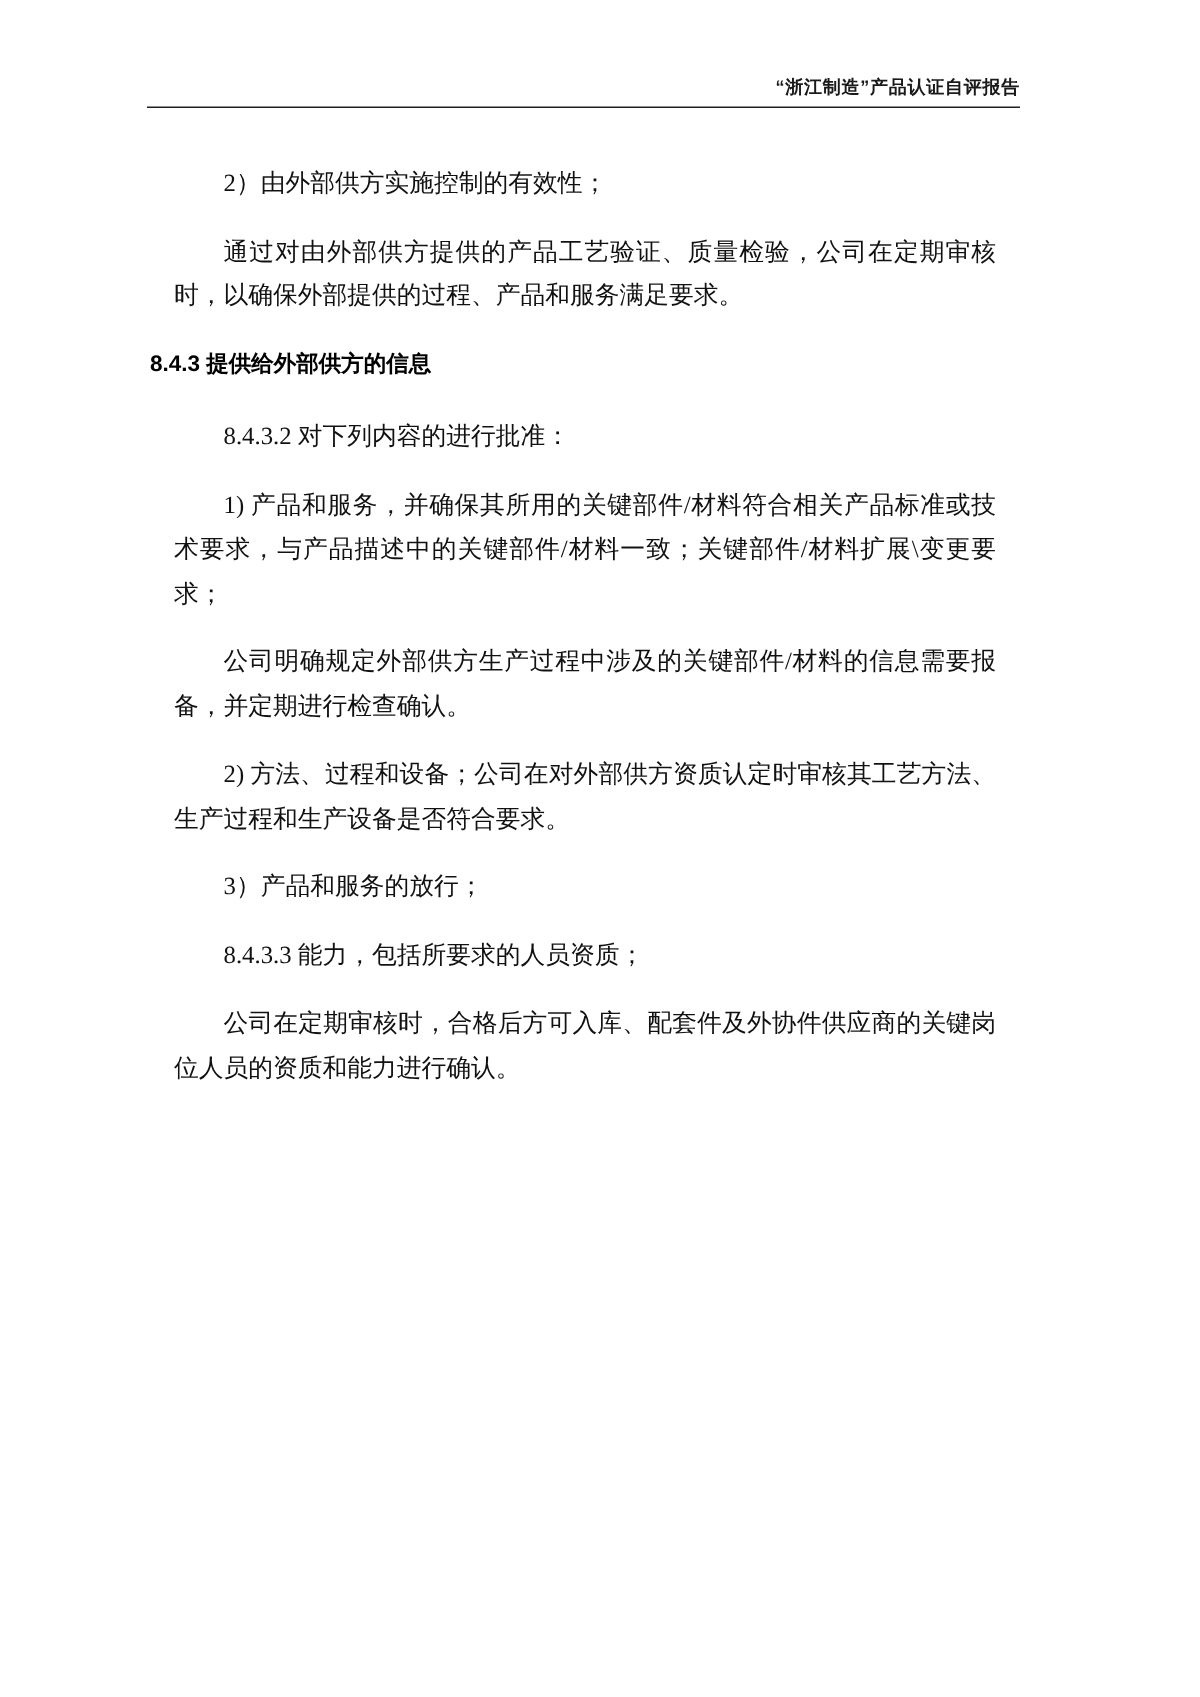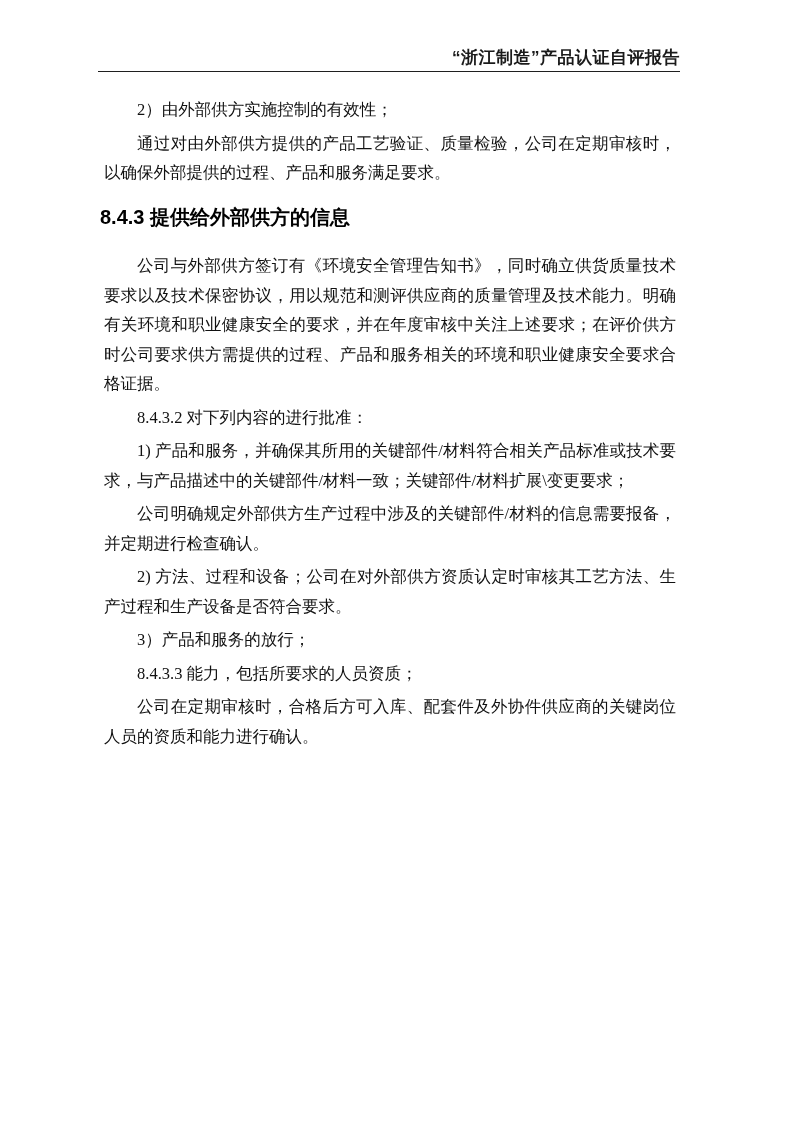--- a/index.html
+++ b/index.html
@@ -24,54 +24,54 @@
     position: absolute;
     top: 50px;
     left: 98px;
     width: 582px;
   }
   .header-title {
     display: block;
     text-align: right;
     font-family: "Liberation Sans", "DejaVu Sans", sans-serif;
     font-weight: bold;
-    font-size: 17px;
+    font-size: 12px;
     line-height: 16px;
     letter-spacing: 0.5px;
     color: #1a1a1a;
     padding-bottom: 5px;
   }
   .header-rule {
     height: 0;
     border-bottom: 1.5px solid #1f1f1f;
   }
   .content {
     position: absolute;
     top: 91px;
     left: 100px;
     width: 580px;
     font-size: 16.5px;
     line-height: 29.5px;
     text-align: justify;
     color: #111111;
   }
   .content p {
-    margin: 4px;
+    margin: 16px;
     padding: 0;
   }
   .para-indent {
     text-indent: 2em;
   }
   .para-flush {
     text-indent: 0;
   }
   .section-heading {
     font-family: "Liberation Sans", "DejaVu Sans", sans-serif;
     font-weight: bold;
-    font-size: 20px;
+    font-size: 15px;
     line-height: 29.5px;
     margin: 15px 0 19px 0 !important;
     text-indent: 0;
     text-align: left;
     color: #000000;
   }
 </style>
 </head>
 <body>
 
@@ -79,21 +79,20 @@
 
   <div class="header">
     <span class="header-title">“浙江制造”产品认证自评报告</span>
     <div class="header-rule"></div>
   </div>
 
   <div class="content">
     <p class="para-indent">2）由外部供方实施控制的有效性；</p>
     <p class="para-indent">通过对由外部供方提供的产品工艺验证、质量检验，公司在定期审核时，以确保外部提供的过程、产品和服务满足要求。</p>
     <p class="section-heading">8.4.3 提供给外部供方的信息</p>
-    <p class="para-indent">公司与外部供方签订有《环境安全管理告知书》，同时确立供货质量技术要求以及技术保密协议，用以规范和测评供应商的质量管理及技术能力。明确有关环境和职业健康安全的要求，并在年度审核中关注上述要求；在评价供方时公司要求供方需提供的过程、产品和服务相关的环境和职业健康安全要求合格证据。</p>
     <p class="para-indent">8.4.3.2 对下列内容的进行批准：</p>
     <p class="para-indent">1) 产品和服务，并确保其所用的关键部件/材料符合相关产品标准或技术要求，与产品描述中的关键部件/材料一致；关键部件/材料扩展\变更要求；</p>
     <p class="para-indent">公司明确规定外部供方生产过程中涉及的关键部件/材料的信息需要报备，并定期进行检查确认。</p>
     <p class="para-indent">2) 方法、过程和设备；公司在对外部供方资质认定时审核其工艺方法、生产过程和生产设备是否符合要求。</p>
     <p class="para-indent">3）产品和服务的放行；</p>
     <p class="para-indent">8.4.3.3 能力，包括所要求的人员资质；</p>
     <p class="para-indent">公司在定期审核时，合格后方可入库、配套件及外协件供应商的关键岗位人员的资质和能力进行确认。</p>
   </div>
 
 </div>

